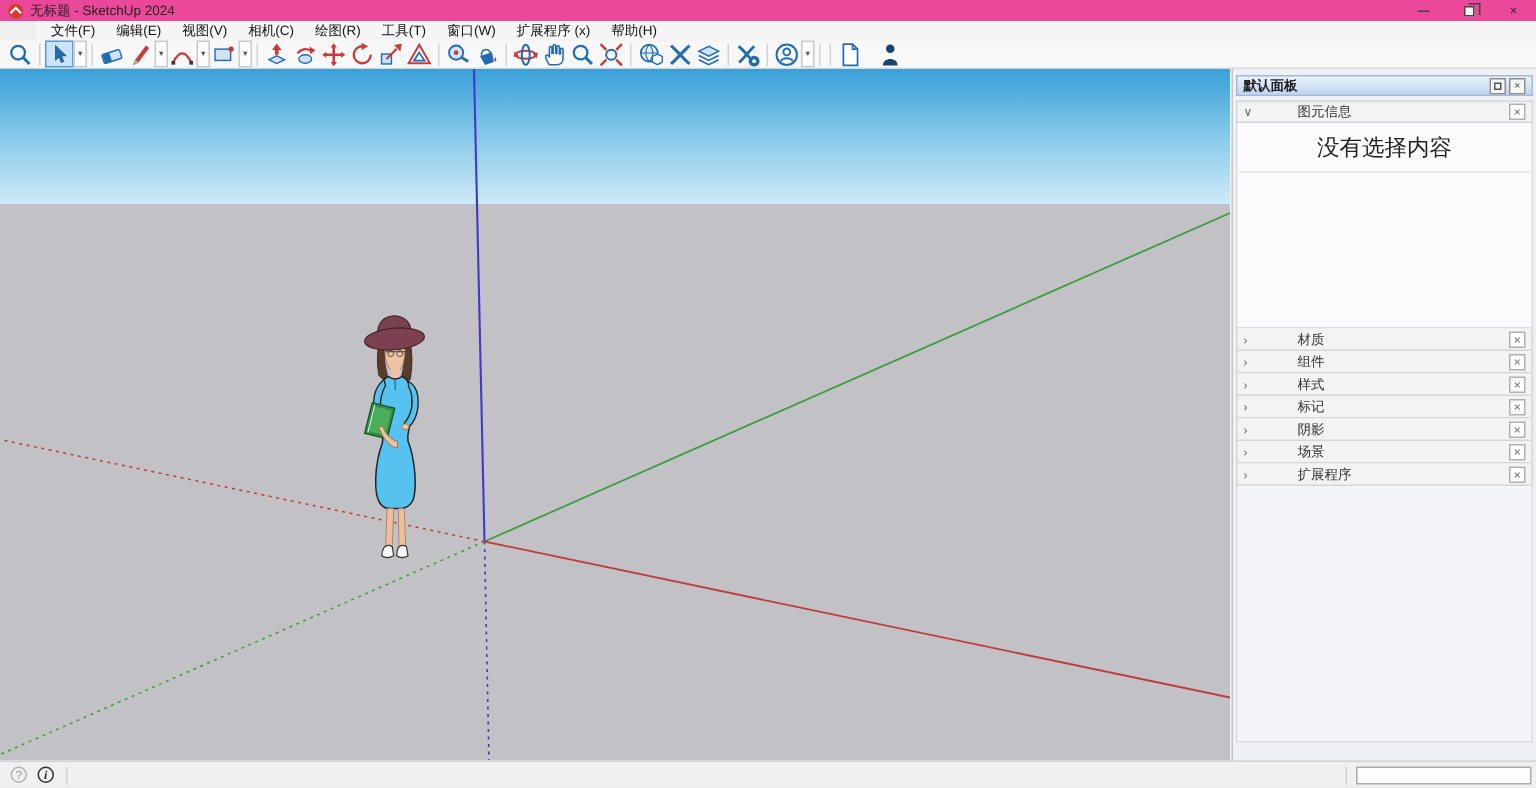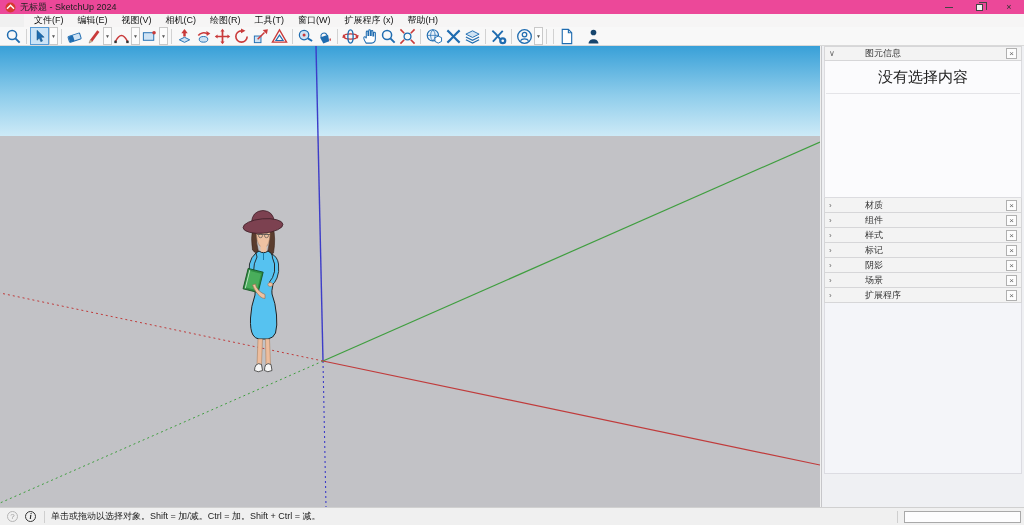--- a/index.html
+++ b/index.html
@@ -329,20 +329,29 @@
       <path d="M27.5 85 Q30 92 35 96.5 Q37.5 98.5 40 98.5 L40 94.5 Q35 93 31.5 87.5 Q30.5 85.5 30.5 84 Z" fill="#efc2a2" stroke="#9a6a4a" stroke-width="0.6"></path>
       <path d="M33 139 L32 165 L36.5 165 L37.5 139 Z" fill="#edbd9d" stroke="#a27450" stroke-width="0.5"></path>
       <path d="M40.5 139 L41 165 L45.5 165 L44.5 139 Z" fill="#edbd9d" stroke="#a27450" stroke-width="0.5"></path>
       <path d="M31 165 Q33.5 162.5 36.5 164.5 L37.5 170.5 Q33 173 29.5 170.5 Q29.5 167.5 31 165 Z" fill="#f7f7f7" stroke="#333" stroke-width="0.8"></path>
       <path d="M40.5 165 Q43 162.5 46 164.5 L47 170.5 Q42.5 173 39.5 170.5 Q39.5 167.5 40.5 165 Z" fill="#f7f7f7" stroke="#333" stroke-width="0.8"></path>
     </g>
   </svg>
 </div>
 
 <div class="panel">
+  <div class="panel-header">
+    <span class="panel-title">默认面板</span>
+    <div class="ph-btns">
+      <div class="phb">
+          <span class="phb-square"></span>
+        </div>
+      <div class="phb">×</div>
+    </div>
+  </div>
 
   <div class="tray">
     <div class="sec-header first">
       <span class="chev">∨</span>
       <span class="sec-label">图元信息</span>
       <span class="sec-close">×</span>
     </div>
     <div class="entity-content">
       <div class="entity-msg">没有选择内容</div>
       <div class="entity-divider"></div>
@@ -384,18 +393,17 @@
       <span class="sec-close">×</span>
     </div>
   </div>
   <div class="panel-rest"></div>
 </div>
 
 <div class="statusbar">
   <div class="sicon dim">?</div>
   <div class="sicon dark">i</div>
   <div class="s-divider"></div>
-  <span class="hint">单击或拖动以选择对象。Shift = 加/减。Ctrl = 加。Shift + Ctrl = 减。</span>
   <div class="measure-wrap">
     <div class="m-divider"></div>
     <input class="measure-box" value="" style="">
   </div>
 </div>
 
 </body></html>

